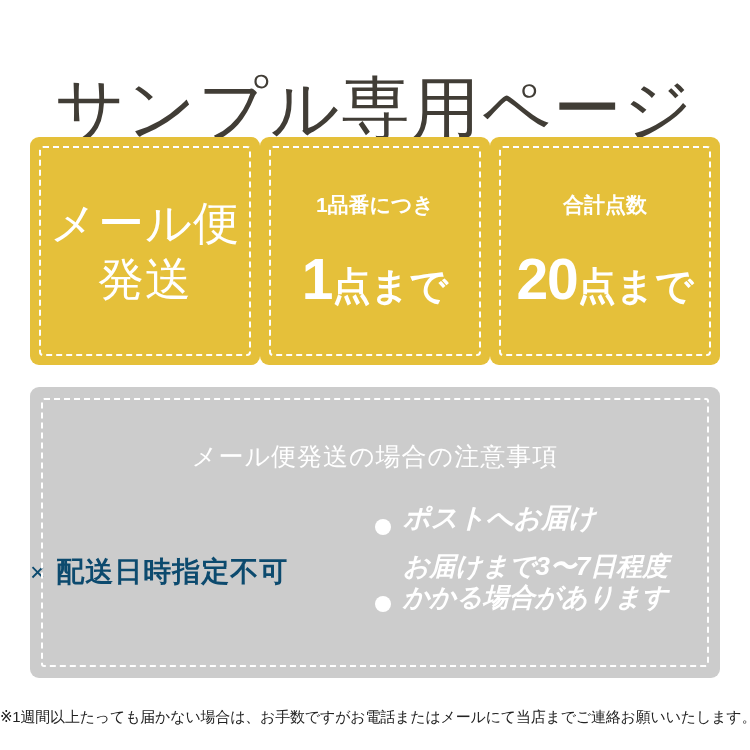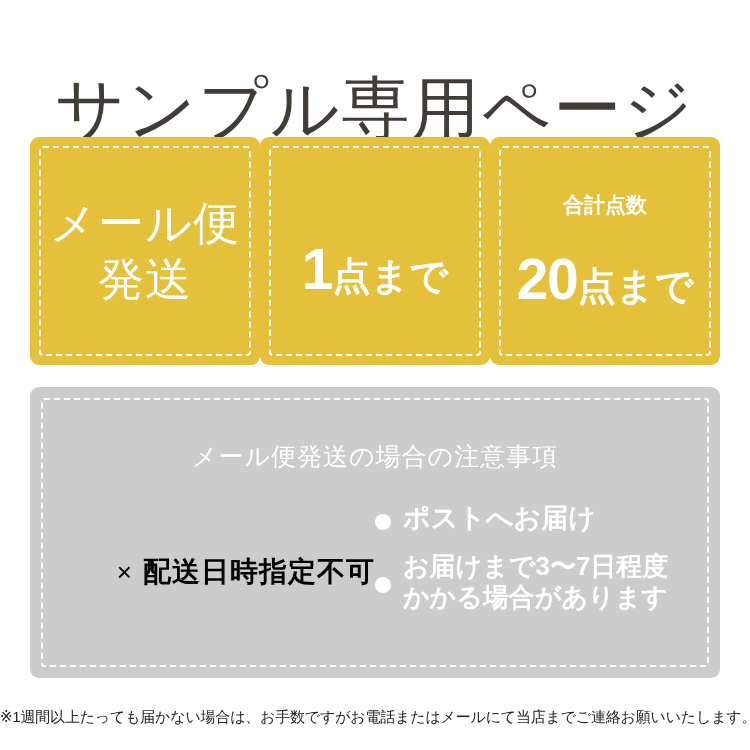--- a/index.html
+++ b/index.html
@@ -150,23 +150,23 @@
     top: 110px;
     width: 690px;
     height: 150px;
     display: flex;
     align-items: flex-start;
   }
   .notice-left {
     width: 345px;
     display: flex;
     align-items: center;
-    justify-content: flex-end;
+    justify-content: flex-start;
     height: 150px;
-    color: #000000;
+    color: #0c4a6e;
   }
   .notice-left-text {
     font-size: 28px;
     font-weight: 700;
     letter-spacing: 1px;
     white-space: nowrap;
     line-height: 1;
   }
   .x-mark {
     margin-right: 10px;
@@ -175,22 +175,23 @@
   }
 
   .notice-right {
     width: 345px;
     padding-top: 6px;
     box-sizing: border-box;
     color: #ffffff;
   }
   .bullet-item {
     display: flex;
-    align-items: center;
+    align-items: flex-end;
     margin-bottom: 16px;
+    font-style: italic;
   }
   .bullet-item:last-child { margin-bottom: 15px; }
   .bullet-dot {
     flex: 0 0 auto;
     width: 16px;
     height: 16px;
     border-radius: 50%;
     background: #ffffff;
     margin-top: 7px;
     margin-right: 12px;
@@ -228,20 +229,21 @@
 
   <div class="card">
     <div class="card-inner">
       <div class="card-mincho-line">メール便</div>
       <div class="card-mincho-line">発送</div>
     </div>
   </div>
 
   <div class="card">
     <div class="card-inner">
+      <div class="card-caption">1品番につき</div>
       <div class="card-spacer"></div>
       <div class="card-value">
         <span class="card-number">1</span>
         <span class="card-unit">点まで</span>
       </div>
     </div>
   </div>
 
   <div class="card">
     <div class="card-inner">

